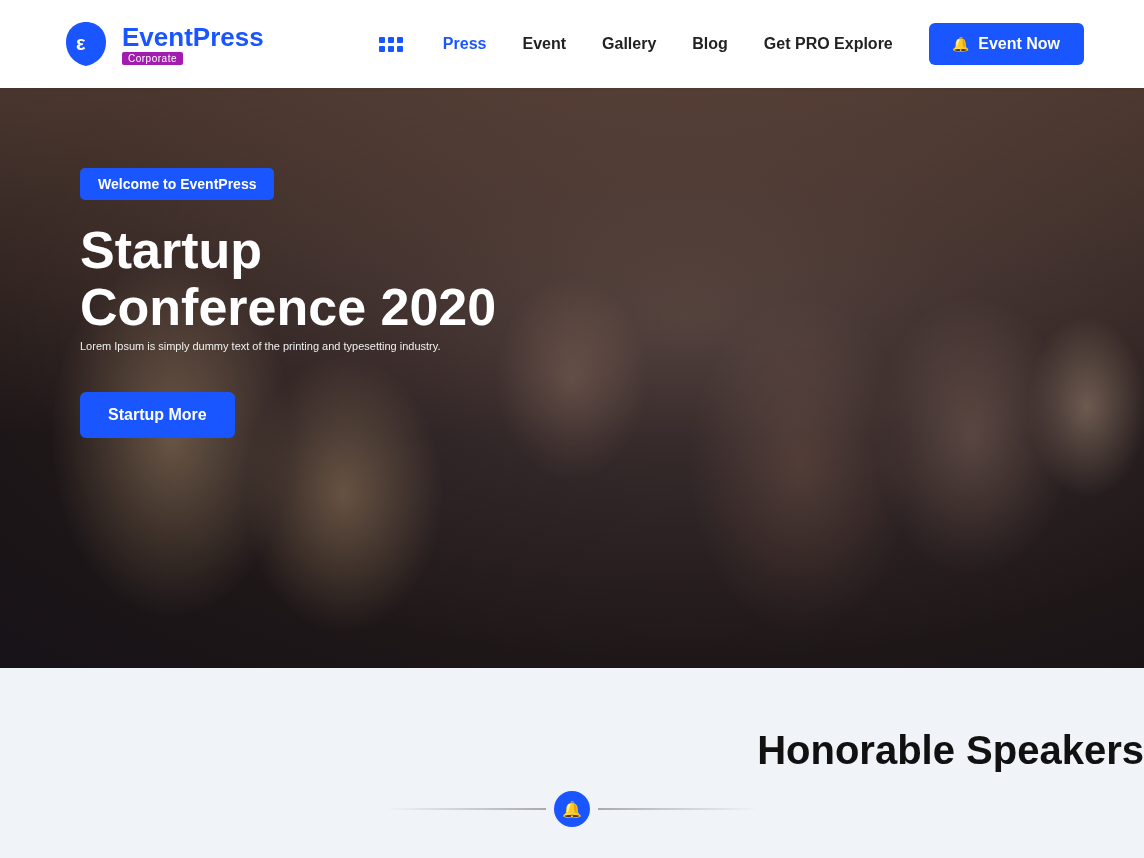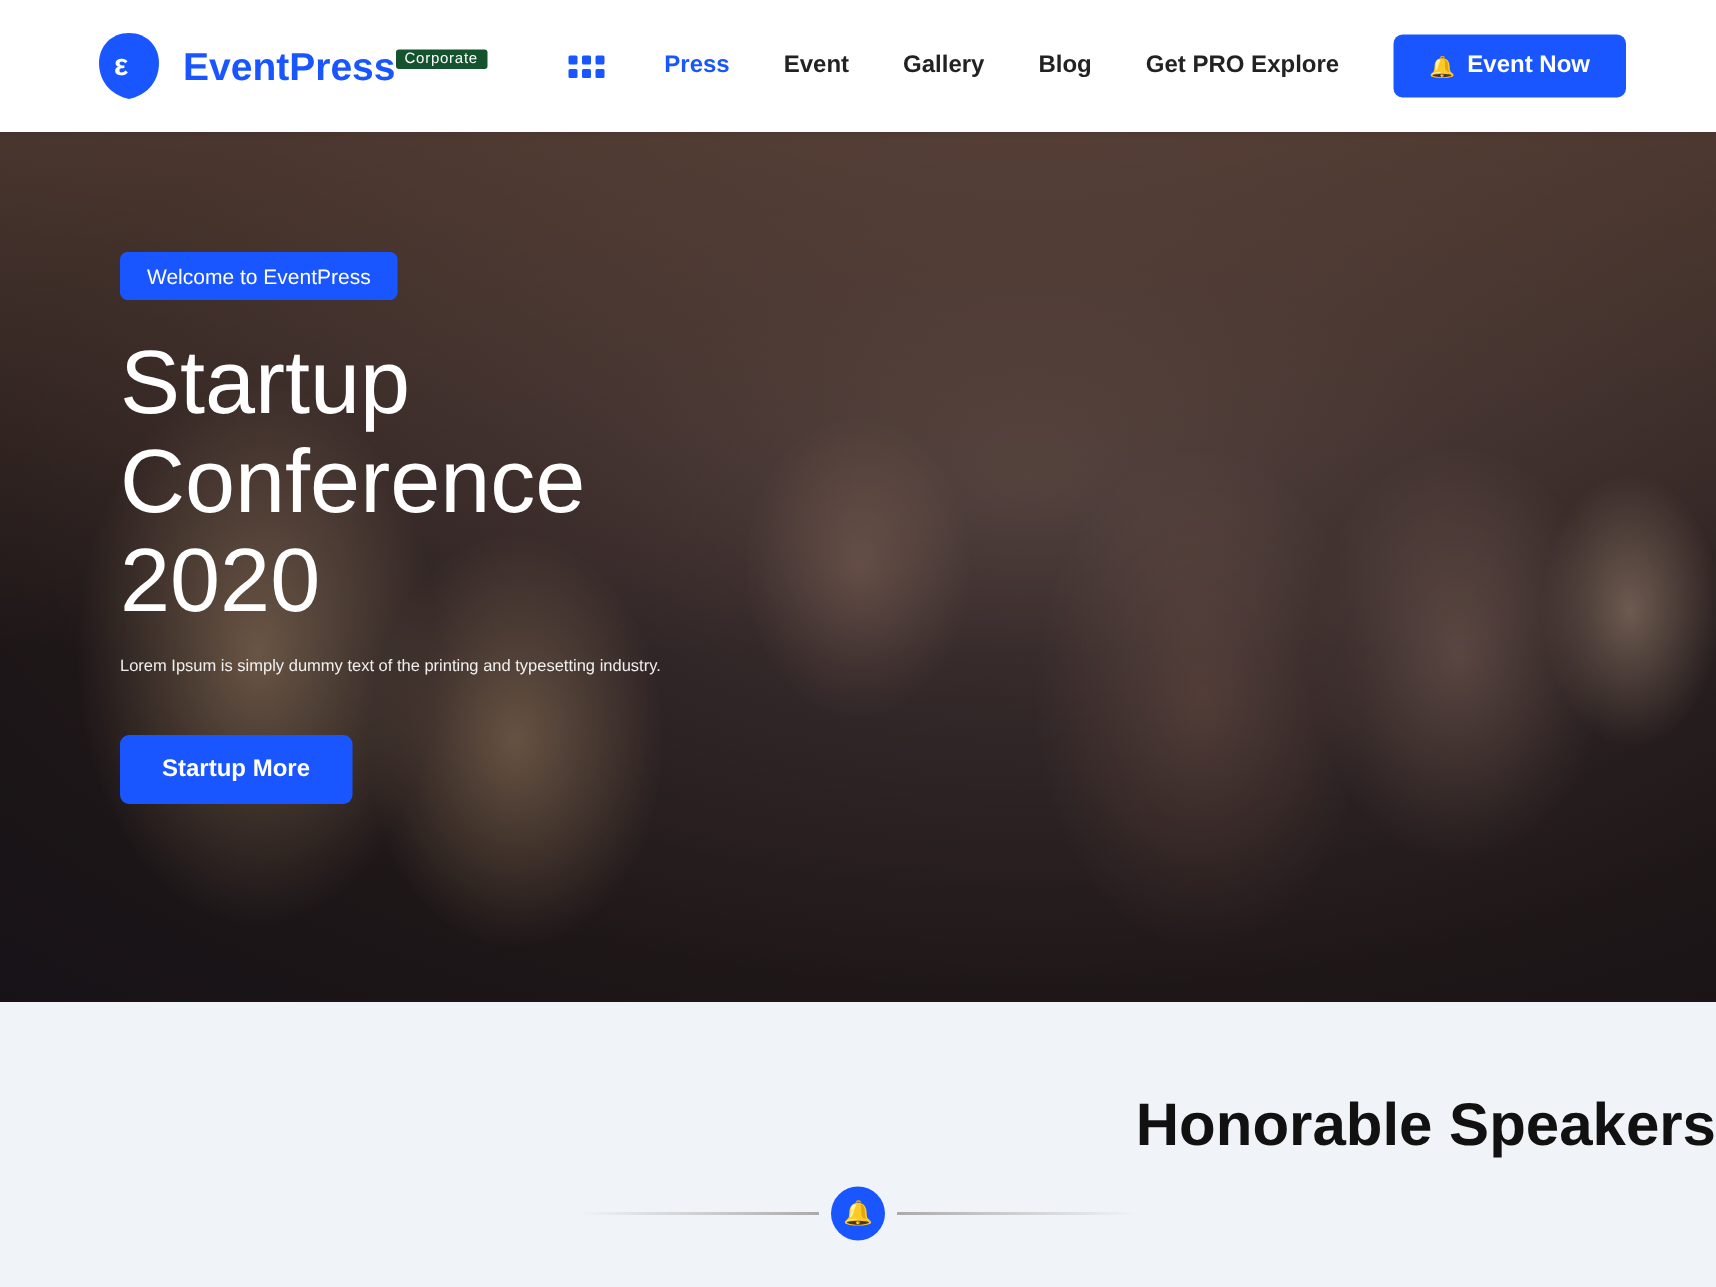--- a/index.html
+++ b/index.html
@@ -20,34 +20,34 @@
       display: flex;
       align-items: center;
       gap: 10px;
     }
     .logo-icon {
       width: 52px;
       height: 52px;
     }
     .logo-text-group {
       display: flex;
-      flex-direction: row;
+      flex-direction: column;
     }
     .logo-main {
       font-size: 26px;
       font-weight: 800;
       color: #222;
       line-height: 1;
     }
     .logo-main span {
       color: #1a56ff;
     }
     .logo-sub {
       font-size: 10px;
-      background: #14532d;
+      background: #a21caf;
       color: #fff;
       padding: 1px 6px;
       border-radius: 2px;
       margin-top: 2px;
       letter-spacing: 0.5px;
       align-self: flex-start;
     }
     nav {
       display: flex;
       align-items: center;
@@ -135,30 +135,30 @@
       z-index: 2;
       padding: 80px 80px;
       color: #fff;
       max-width: 600px;
     }
     .welcome-badge {
       display: inline-block;
       background: #1a56ff;
       color: #fff;
       font-size: 14px;
-      font-weight: 400;
+      font-weight: 700;
       padding: 8px 18px;
       border-radius: 5px;
       margin-bottom: 22px;
     }
     .hero-title {
-      font-size: 60px;
-      font-weight: 400;
+      font-size: 52px;
+      font-weight: 700;
       line-height: 1.1;
-      margin-bottom: 16px;
+      margin-bottom: 2px;
       color: #fff;
     }
     .hero-desc {
       font-size: 11px;
       line-height: 1.6;
       color: rgba(255,255,255,0.92);
       margin-bottom: 36px;
       max-width: 480px;
     }
     .explore-btn {

